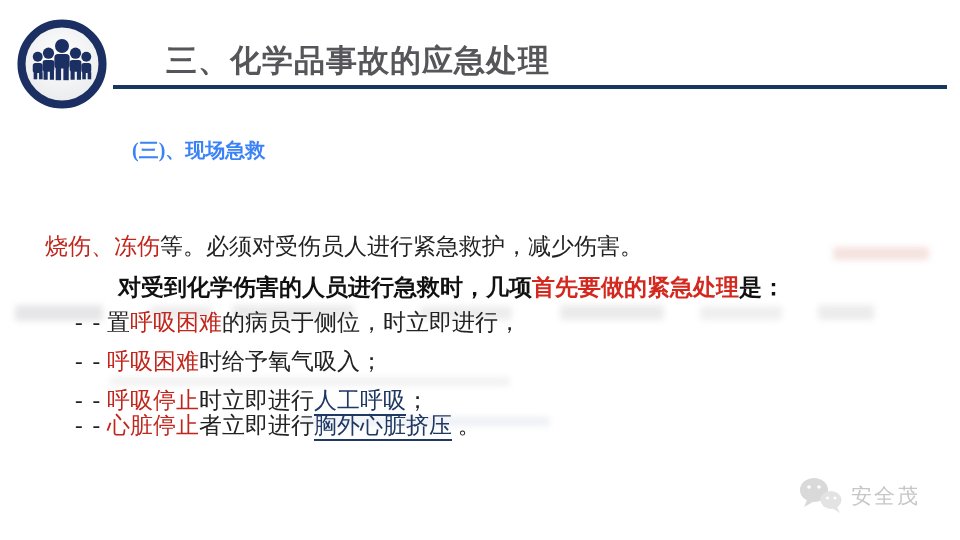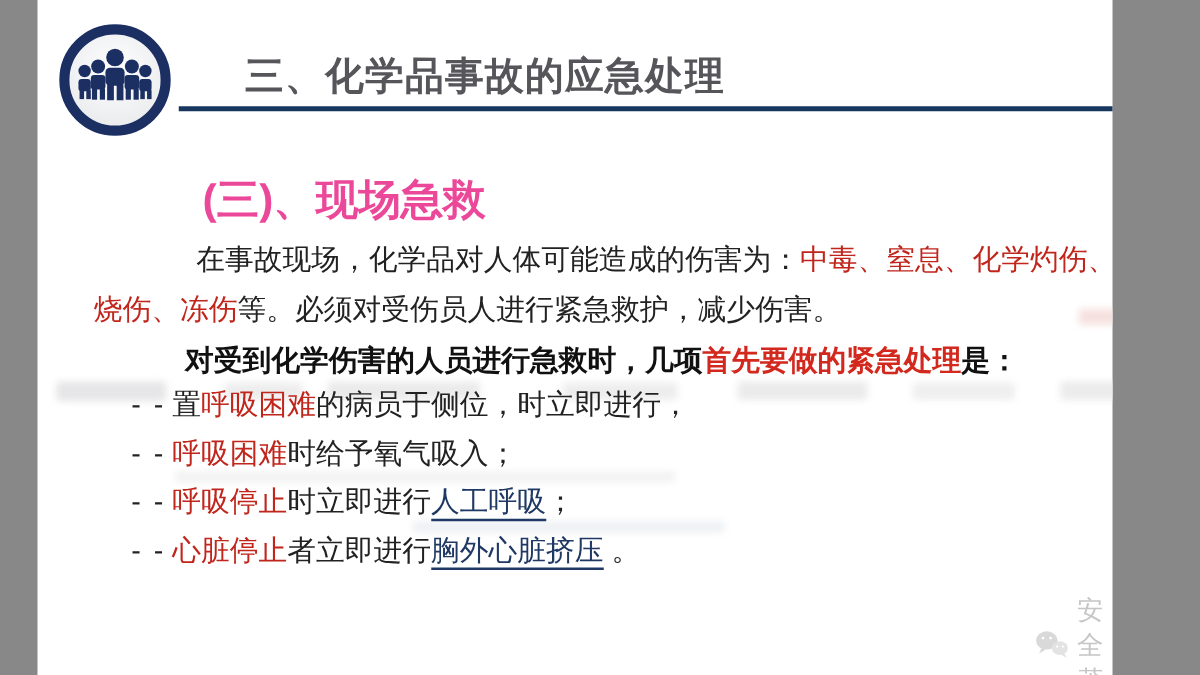--- a/index.html
+++ b/index.html
@@ -1,44 +1,43 @@
 <!DOCTYPE html>
 <html><head>
 <meta charset="utf-8">
 <style>
   html,body{margin:0;padding:0;background:#888;}
   .slide{
-    position:relative;width:860px;height:540px;background:#ffffff;overflow:hidden;
-    font-family:Liberation Sans, sans-serif;
-    margin-left:30px;
+    position:relative;width:960px;height:540px;background:#ffffff;overflow:hidden;
+    font-family:Liberation Serif, serif;
   }
   
   .logo{position:absolute;left:17px;top:19px;width:90px;height:90px;}
   .title{
     position:absolute;left:166px;top:40px;font-size:31px;font-weight:bold;
     color:#55555a;white-space:nowrap;letter-spacing:1px;z-index:2;
   }
   .title-underline{
     position:absolute;left:113px;top:85px;width:834px;height:4px;
     background:#17375e;z-index:2;
   }
   
   .section-title{
-    position:absolute;left:132px;top:137px;font-size:34px;font-weight:bold;
-    color:#ec4899;white-space:nowrap;z-index:2;
+    position:absolute;left:132px;top:137px;font-size:20px;font-weight:bold;
+    color:#3b82f6;white-space:nowrap;z-index:2;
   }
   
   .txtline{position:absolute;font-size:23px;color:#222;white-space:nowrap;z-index:2;line-height:28px;}
   .l-para1{left:127px;top:193px;}
   .l-para2{left:45px;top:233px;}
   .l-emph{left:118px;top:274px;font-weight:bold;color:#111;}
   .l-b1{left:75px;top:309px;}
   .l-b2{left:75px;top:348px;}
   .l-b3{left:75px;top:387px;}
-  .l-b4{left:75px;top:426px;}
+  .l-b4{left:75px;top:412px;}
   .red{color:#c0261c;}
   .red-bold{color:#d2281e;}
   .navy-link{color:#1f3864;border-bottom:2px solid #1f3864;padding-bottom:1px;}
   .dash{margin-right:5px;letter-spacing:2px;}
   
   .wm{position:absolute;filter:blur(3px);border-radius:3px;z-index:1;}
   .wm1{left:15px;top:305px;width:88px;height:16px;background:#e6e6e8;}
   .wm2{left:150px;top:306px;width:62px;height:14px;background:#ededee;}
   .wm3{left:232px;top:305px;width:122px;height:15px;background:#ebebec;}
   .wm4{left:420px;top:306px;width:92px;height:14px;background:#ededee;}
@@ -105,23 +104,20 @@
   <div class="wm wm2"></div>
   <div class="wm wm3"></div>
   <div class="wm wm4"></div>
   <div class="wm wm5"></div>
   <div class="wm wm6"></div>
   <div class="wm wm7"></div>
   <div class="wm wm8"></div>
   <div class="wm wm9"></div>
   <div class="wm wm10"></div>
 
-  <div class="txtline l-para1">
-    <span>在事故现场，化学品对人体可能造成的伤害为：</span><span class="red">中毒、窒息、化学灼伤、</span>
-  </div>
   <div class="txtline l-emph">
     <span>对受到化学伤害的人员进行急救时，几项</span><span class="red-bold">首先要做的紧急处理</span><span>是：</span>
   </div>
 
   <div class="txtline l-para2">
     <span class="red">烧伤、冻伤</span><span>等。必须对受伤员人进行紧急救护，减少伤害。</span>
   </div>
 
   <div class="txtline l-b1">
     <span class="dash">- -</span><span>置</span><span class="red">呼吸困难</span><span>的病员于侧位，时立即进行，</span>

